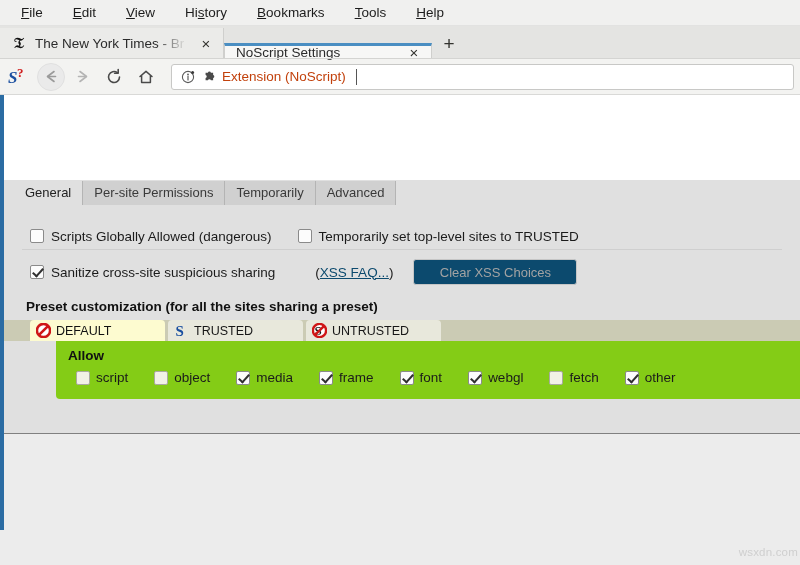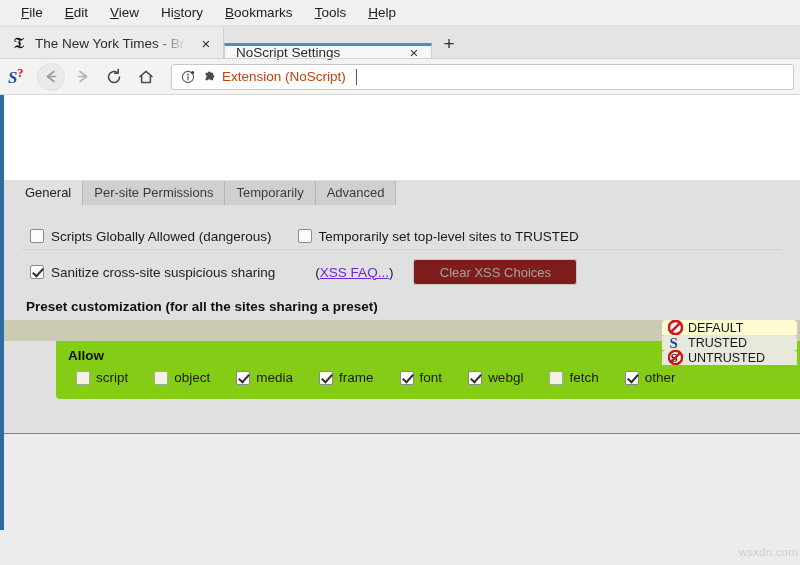--- a/index.html
+++ b/index.html
@@ -17,20 +17,21 @@
   }
 
   
   .menubar {
     height: 26px;
     background: #f0f0ef;
     display: flex;
     align-items: center;
     padding-left: 10px;
     border-bottom: 1px solid #e2e2e1;
+    gap: 8px;
   }
   .menu-item {
     font-size: 13.5px;
     color: #1c1c1c;
     padding: 2px 11px;
     white-space: nowrap;
   }
   .menu-item u { text-decoration: underline; }
 
   
@@ -281,28 +282,28 @@
     background: #cfcfcf;
   }
 
   .faq-link {
     font-size: 13.5px;
     color: #1b1b1b;
     margin-left: 40px;
     white-space: nowrap;
   }
   .faq-link a {
-    color: #6d28d9;
+    color: #0c4a6e;
     text-decoration: underline;
   }
   .clear-btn {
     margin-left: 20px;
     width: 164px;
     height: 26px;
-    background: #7f1d1d;
+    background: #0c4a6e;
     border: 1px solid #c6c6c6;
     border-radius: 3px;
     display: flex;
     align-items: center;
     justify-content: center;
     font-size: 13px;
     color: #a3a3a3;
   }
 
   .preset-head {
@@ -317,21 +318,20 @@
     position: relative;
     padding-left: 26px;
   }
   .ptabs {
     display: flex;
     align-items: flex-end;
     height: 21px;
     background: #cbcbb4;
     margin-left: -26px;
     padding-left: 26px;
-    flex-direction: column;
   }
   .ptab {
     display: flex;
     align-items: center;
     height: 21px;
     padding: 0 10px 0 6px;
     font-size: 12.5px;
     color: #171717;
     background: #e8e8dc;
     border-top-left-radius: 4px;

